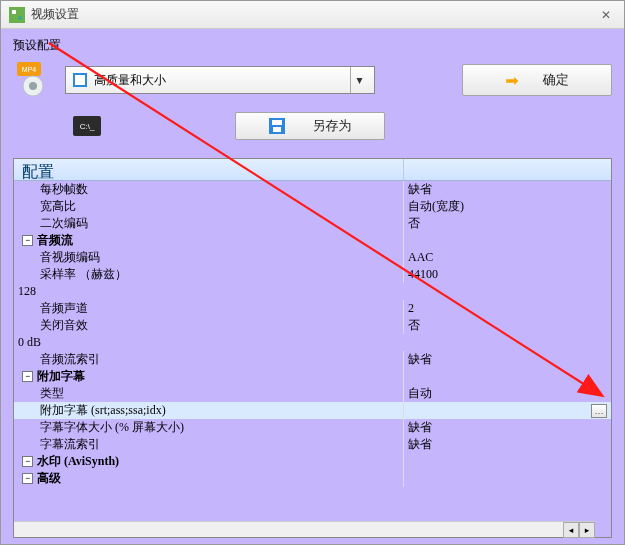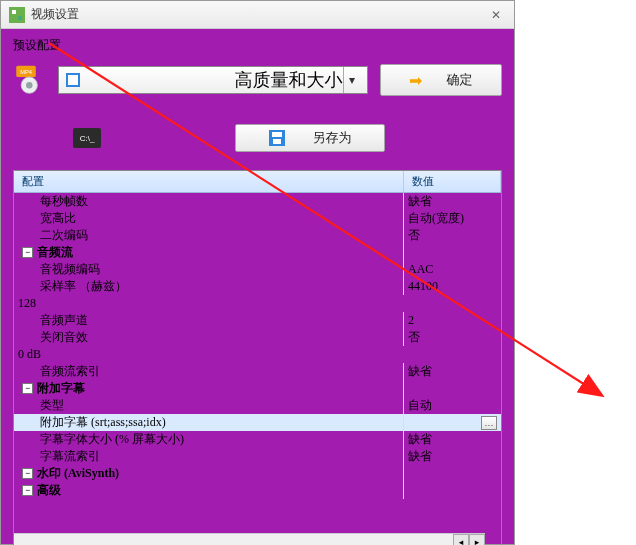--- a/index.html
+++ b/index.html
@@ -1,40 +1,40 @@
 <!DOCTYPE html>
 <html><head>
 <meta charset="utf-8">
 <style>
 * { box-sizing: border-box; margin: 0; padding: 0; }
 body { font-family: "Microsoft YaHei", SimSun, sans-serif; font-size: 12px; background: #fff; width: 636px; height: 545px; overflow: hidden; position: relative; }
-.window { width: 515px; height: 545px; border: 1px solid #999; background: #a21caf; position: relative; }
+.window { width: 625px; height: 545px; border: 1px solid #999; background: #c4b5fd; position: relative; }
 .titlebar { height: 28px; background: linear-gradient(#f8f8f8, #eaeaea); border-bottom: 1px solid #ccc; display: flex; align-items: center; padding: 0 8px; }
 .titlebar .app-icon { width: 16px; height: 16px; margin-right: 6px; display: inline-flex; }
 .titlebar .title { color: #333; font-size: 12px; flex: 1; }
 .titlebar .close { width: 20px; height: 20px; display: flex; align-items: center; justify-content: center; color: #666; cursor: pointer; }
 .content { padding: 8px 12px; }
 .preset-label { font-size: 12px; color: #000; margin-bottom: 6px; }
 .toprow { display: flex; align-items: center; gap: 12px; }
 .big-icon { width: 40px; height: 40px; display: flex; align-items: center; justify-content: center; }
 .dropdown { flex: 0 0 310px; height: 28px; border: 1px solid #888; background: linear-gradient(#fff,#eee); display: flex; align-items: center; padding: 0 6px; position: relative; }
 .dropdown .dd-icon { width: 16px; height: 16px; margin-right: 6px; display:inline-flex; }
-.dropdown .dd-text { flex: 1; font-size: 18px; color: #000; text-align: right; }
+.dropdown .dd-text { flex: 1; font-size: 12px; color: #000; }
 .dropdown .dd-arrow { width: 18px; height: 26px; border-left: 1px solid #aaa; display:flex; align-items:center; justify-content:center; color:#333; }
 .ok-button { margin-left: auto; width: 150px; height: 32px; border: 1px solid #a5a5a5; background: linear-gradient(#fdfdfd,#e8e8e8); display:flex; align-items:center; justify-content:center; gap: 24px; cursor: pointer; border-radius: 2px; }
 .ok-button .arrow-icon { color: #f7a800; font-size: 16px; }
 .ok-button span.txt { font-size: 13px; color: #222; }
-.secondrow { display:flex; align-items:center; gap: 16px; margin-top: 24px; margin-left: 60px; }
+.secondrow { display:flex; align-items:center; gap: 16px; margin-top: 12px; margin-left: 60px; }
 .cmd-icon { width: 28px; height: 20px; background: #2b2b2b; color:#fff; font-size:8px; display:flex; align-items:center; justify-content:center; border-radius: 2px; }
 .saveas-btn { width: 150px; height: 28px; border: 1px solid #a5a5a5; background: linear-gradient(#fdfdfd,#e8e8e8); display:flex; align-items:center; justify-content:center; gap: 28px; cursor:pointer; margin-left: 118px; border-radius: 2px; }
 .saveas-btn .disk { width:16px;height:16px; }
 .saveas-btn span.txt { font-size: 13px; color:#222; }
 .grid-wrap { margin-top: 18px; border: 1px solid #888; height: 380px; position: relative; }
 .grid-header { display:flex; background: linear-gradient(#e3efff,#cfe3ff); border-bottom: 1px solid #9db6d7; height: 22px; }
-.grid-header .hcol { padding: 3px 8px; font-size: 11px; color: #003a6b; border-right: 1px solid #b5cde8; }
+.grid-header .hcol { padding: 3px 8px; font-size: 16px; color: #003a6b; border-right: 1px solid #b5cde8; }
 .hcol.name { flex: 0 0 390px; }
 .hcol.val { flex: 1; }
 .grid-body { overflow-y: scroll; height: 340px; font-family: Liberation Serif, serif; font-size: 12px; }
 .grid-body::-webkit-scrollbar { width: 16px; }
 .grid-body::-webkit-scrollbar-track { background:#f0f0f0; border-left:1px solid #ccc; }
 .grid-body::-webkit-scrollbar-thumb { background:#cfcfcf; border:1px solid #aaa; }
 .row { display:flex; height:17px; align-items:center; border-bottom: 0px solid #eee; }
 .row .c1 { flex: 0 0 390px; padding-left: 26px; color:#000; white-space:nowrap; border-right: 1px solid #ddd; }
 .row .c2 { flex:1; padding-left: 4px; color:#000; white-space:nowrap; }
 .row.group .c1 { padding-left: 8px; font-weight: bold; display:flex; align-items:center; gap:4px; }
@@ -104,21 +104,20 @@
               <rect x="4" y="9" width="8" height="5" fill="#fff"></rect>
             </svg>
         </span>
         <span class="txt">另存为</span>
       </div>
     </div>
 
     <div class="grid-wrap">
       <div class="grid-header">
         <div class="hcol name">配置</div>
-        <div class="hcol val">数值</div>
       </div>
       <div class="grid-body" id="grid-body">
           <div class="row">
             <div class="c1">每秒帧数</div>
             <div class="c2">缺省</div>
           </div>
           <div class="row">
             <div class="c1">宽高比</div>
             <div class="c2">自动(宽度)</div>
           </div>

